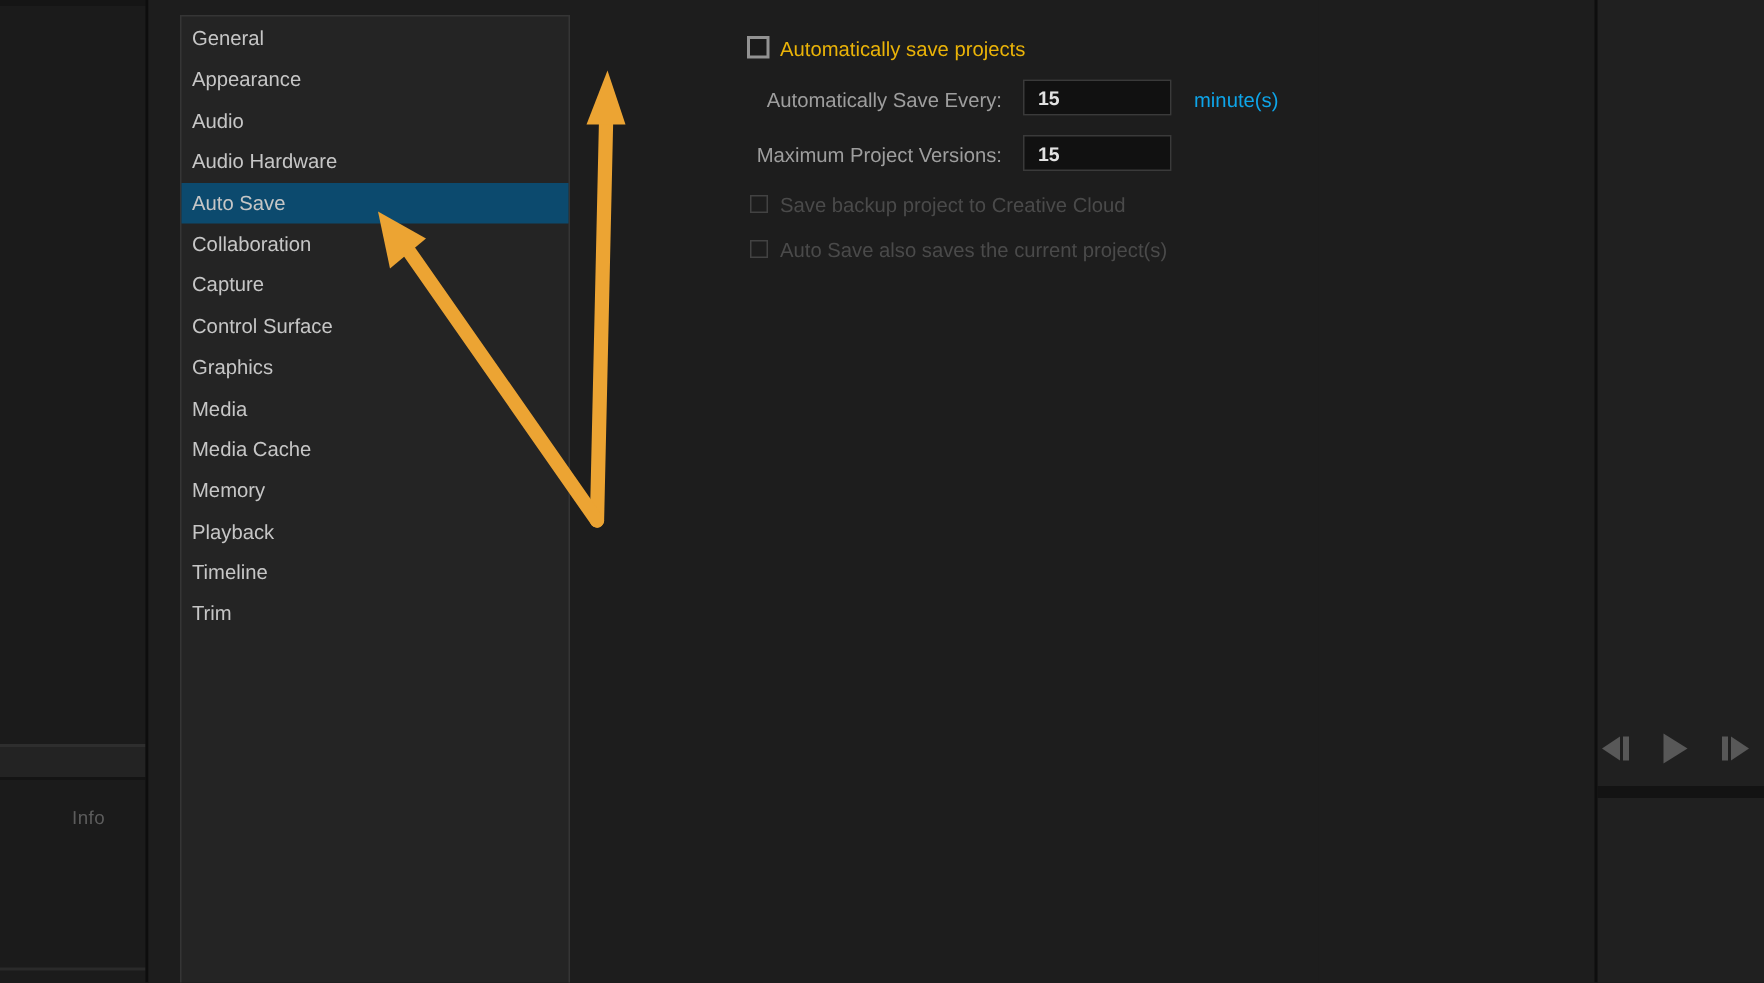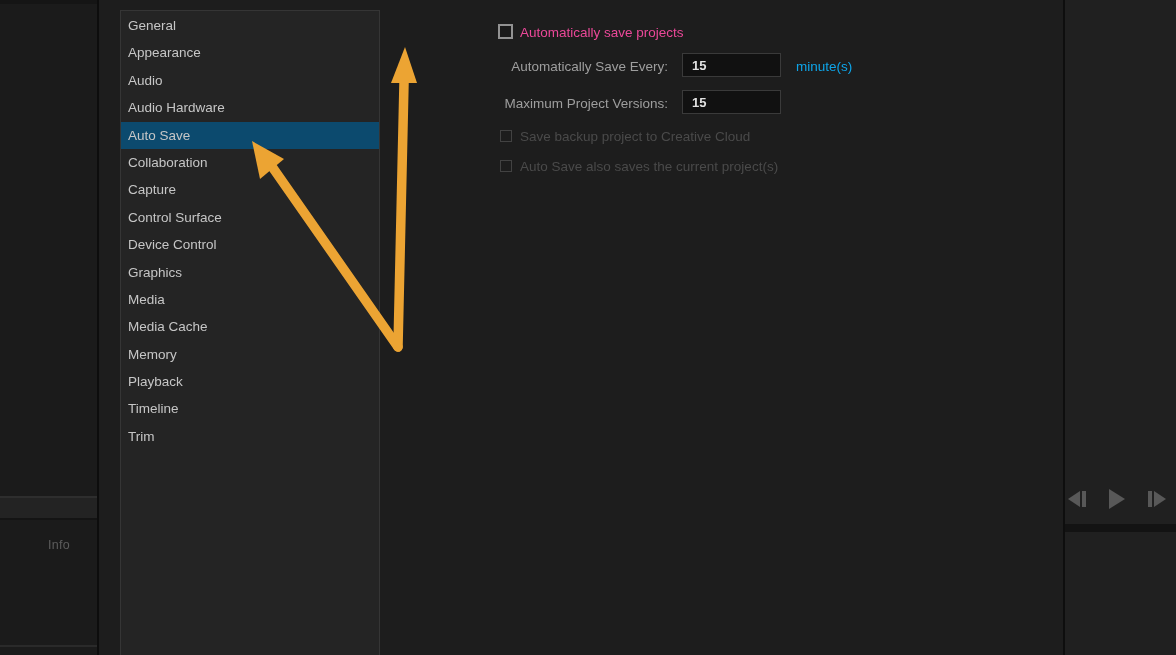--- a/index.html
+++ b/index.html
@@ -57,21 +57,21 @@
   
   .content { position: absolute; left: 282px; top: 0; width: 682px; height: 655px; }
 
   .checkbox {
     position: absolute; width: 15px; height: 15px;
     border: 2px solid #929292; background: #1a1a1a; cursor: pointer;
   }
   .checkbox.disabled {
     width: 12px; height: 12px; border: 1px solid #424242; background: transparent; cursor: default;
   }
-  .cb-label { position: absolute; font-size: 13.5px; color: #ec4899; white-space: nowrap; }
+  .cb-label { position: absolute; font-size: 13.5px; color: #eab308; white-space: nowrap; }
   .cb-label.disabled { color: #4a4a4a; }
 
   .field-label {
     position: absolute; width: 270px; text-align: right;
     font-size: 13.5px; color: #9e9e9e; white-space: nowrap;
   }
   .num-input {
     position: absolute; width: 99px; height: 24px;
     background: #111111; border: 1px solid #3a3a3a; color: #e2e2e2;
     font-family: "Liberation Sans", sans-serif; font-size: 13px; font-weight: bold;
@@ -111,21 +111,20 @@
 
   <ul class="cat-list">
     <li class="cat-item">General</li>
     <li class="cat-item">Appearance</li>
     <li class="cat-item">Audio</li>
     <li class="cat-item">Audio Hardware</li>
     <li class="cat-item selected">Auto Save</li>
     <li class="cat-item">Collaboration</li>
     <li class="cat-item">Capture</li>
     <li class="cat-item">Control Surface</li>
-    <li class="cat-item">Device Control</li>
     <li class="cat-item">Graphics</li>
     <li class="cat-item">Media</li>
     <li class="cat-item">Media Cache</li>
     <li class="cat-item">Memory</li>
     <li class="cat-item">Playback</li>
     <li class="cat-item">Timeline</li>
     <li class="cat-item">Trim</li>
   </ul>
 
   <div class="content">

